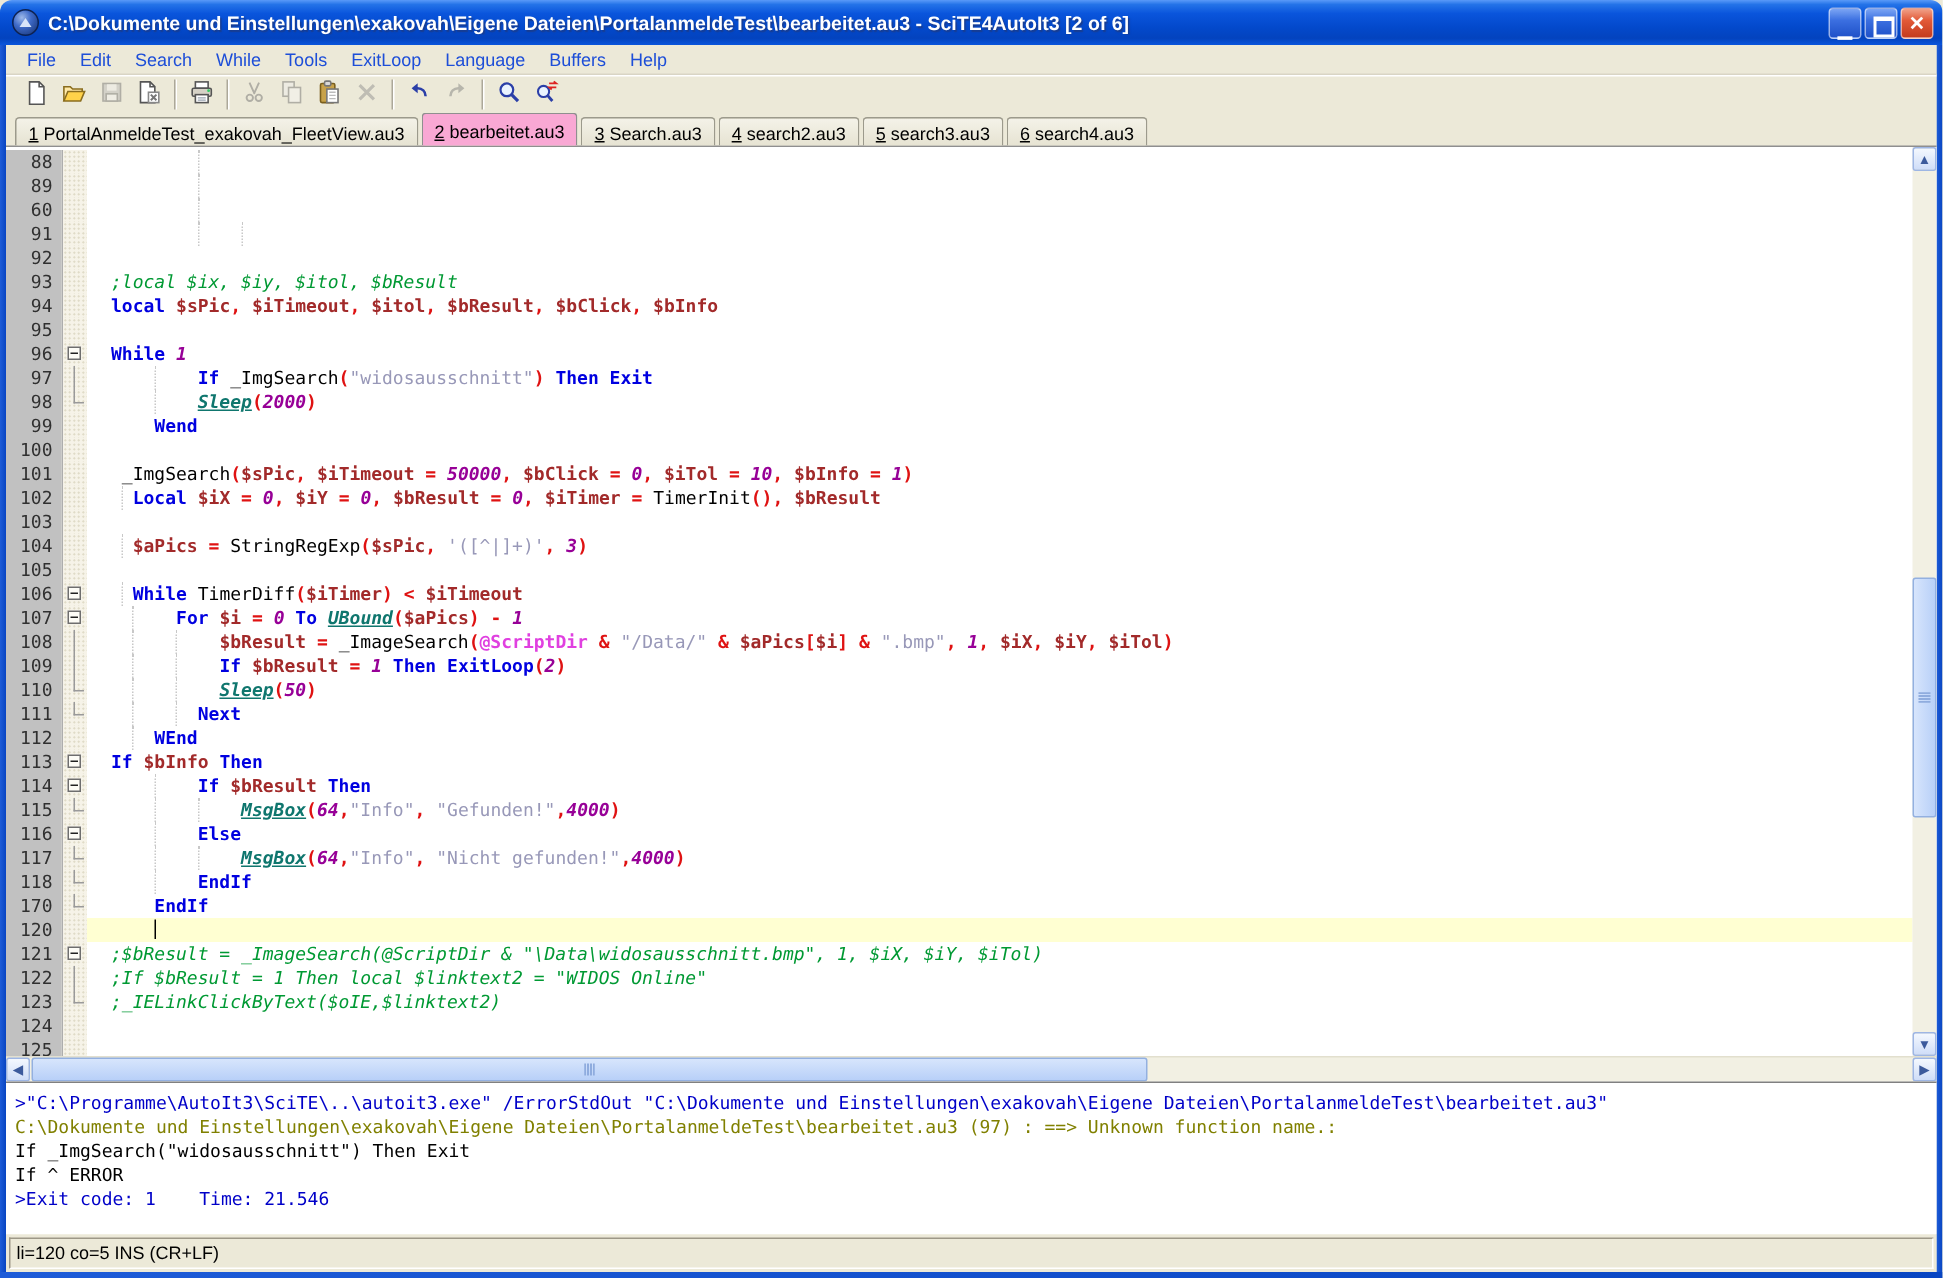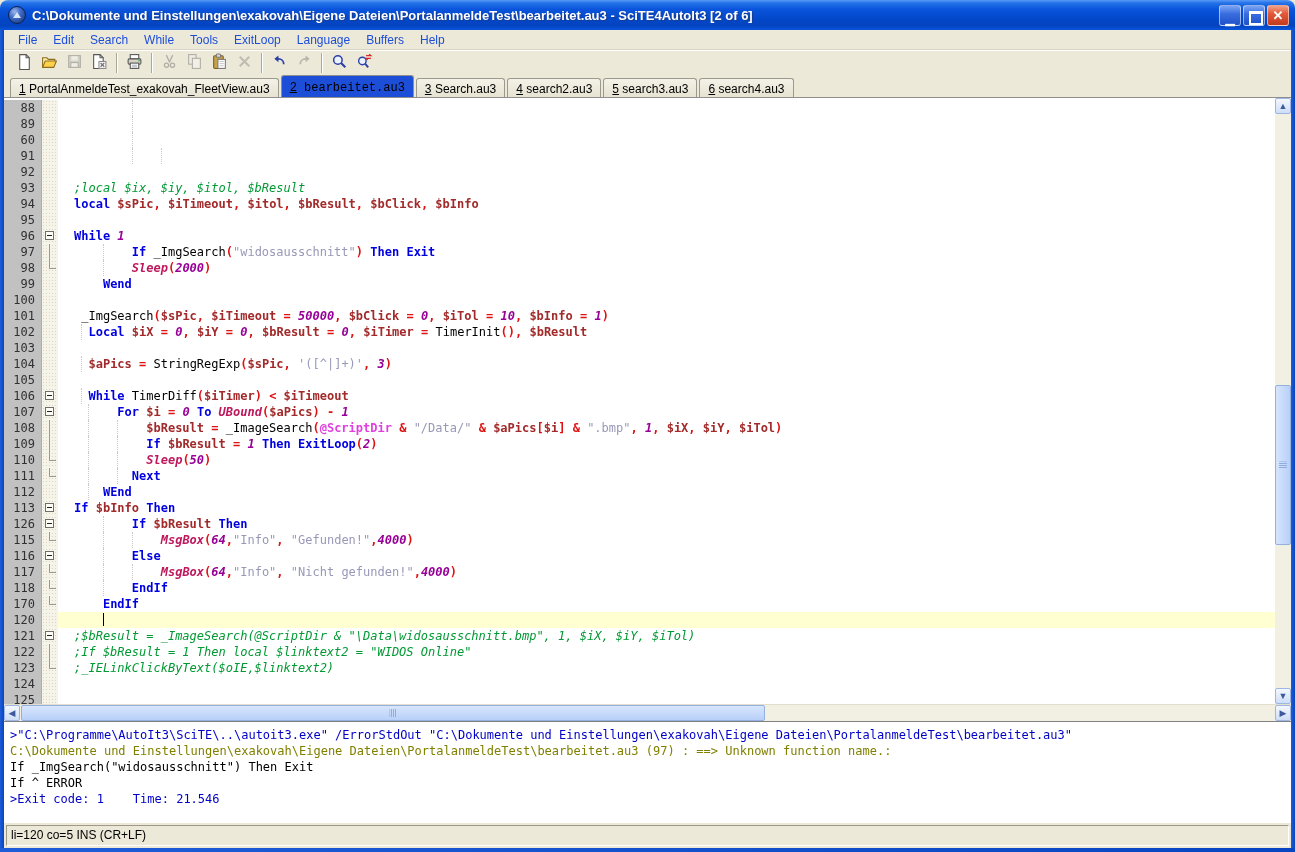--- a/index.html
+++ b/index.html
@@ -28,21 +28,21 @@
   .menu-bar { position:absolute; left:4px; top:30px; width:1287px; height:19px; background:#ECE9D8; display:flex; align-items:center; padding-left:6px; }
   .menu-item { font-size:12px; color:#1d4ed8; padding:2px 8px; }
   .toolbar { position:absolute; left:4px; top:49px; width:1287px; height:27px; background:#ECE9D8; border-top:1px solid #D9D5C5; box-shadow:inset 0 1px 0 #FFF; display:flex; align-items:center; padding-left:8px; }
   .tb-btn { width:23px; height:22px; border:1px solid transparent; background:transparent; display:flex; align-items:center; justify-content:center; margin:0 1px; }
   .tb-btn svg { width:17px; height:17px; }
   .tb-btn.disabled svg { filter:grayscale(1) opacity(.45); }
   .tb-sep { width:2px; height:20px; margin:0 4px; border-left:1px solid #ACA899; border-right:1px solid #FFF; }
   .tab-bar { position:absolute; left:4px; top:76px; width:1287px; height:22px; background:#ECE9D8; border-bottom:1px solid #8F8F8F; display:flex; align-items:flex-end; padding-left:6px; }
   .tab { font-size:12px; color:#000; padding:3px 8px 3px 8px; margin-right:2px; border:1px solid #9C9A8C; border-bottom:none; border-radius:3px 3px 0 0;
     background:linear-gradient(180deg,#F4F2E8,#E6E3D2); height:19px; white-space:nowrap; }
-  .tab.active { background:#1d4ed8; height:22px; padding-top:5px; position:relative; z-index:2; border-color:#8F8F8F;font-family:Liberation Mono, monospace; }
+  .tab.active { background:#f9a8d4; height:22px; padding-top:5px; position:relative; z-index:2; border-color:#8F8F8F; }
   .tab-num { text-decoration:underline; }
 
   
   .editor { position:absolute; left:4px; top:98px; width:1287px; height:606px; background:#FFF; overflow:hidden; }
   .ed-lines { position:absolute; left:0; top:2px; right:16px; }
   .ed-line { display:flex; height:16px; line-height:16px; font-family:"DejaVu Sans Mono", monospace; font-size:12px; white-space:pre; }
   .ed-num { width:37px; background:#C1C1C1; color:#303030; text-align:right; padding-right:6px; flex:0 0 auto; }
   .ed-fold { width:17px; flex:0 0 auto; position:relative; background-color:#F6F3E8;
     background-image:radial-gradient(circle,#DCD7C2 28%, transparent 30%); background-size:3px 3px; border-left:1px solid #ADADAD; }
   .fbox { position:absolute; left:3px; top:3px; width:9px; height:9px; border:1px solid #6E6E6E; background:#FDFCF6; }
@@ -54,21 +54,21 @@
   .ed-code.caret-line { background:#FFFFD2; }
   .guide { position:absolute; top:0; bottom:0; width:1px; border-left:1px dotted #C8C8C8; }
   .caret { display:inline-block; width:1.5px; height:13px; background:#000; vertical-align:-2px; }
   .tk-p { color:#000; }
   .tk-k { color:#0000E0; font-weight:bold; }
   .tk-v { color:#A22A2A; font-weight:bold; }
   .tk-o { color:#DF1212; font-weight:bold; }
   .tk-n { color:#970097; font-weight:bold; font-style:italic; }
   .tk-s { color:#9898B8; }
   .tk-c { color:#009933; font-style:italic; }
-  .tk-f { color:#be185d; font-weight:bold; font-style:italic; }
+  .tk-f { color:#0f766e; font-weight:bold; font-style:italic;text-decoration:underline; }
   .tk-m { color:#E040E0; font-weight:bold; }
 
   
   .vscroll { position:absolute; right:0; top:0; width:16px; height:606px; background:#F2F0E3; }
   .hscroll { position:absolute; left:4px; top:704px; width:1287px; height:17px; background:#F2F0E3; border-top:1px solid #E2DFCE; }
   .sb-arrow { position:absolute; width:16px; height:16px; background:linear-gradient(180deg,#F4F8FE,#CFDDF8); border:1px solid #9EB6E4; border-radius:2px; color:#3C5A9C; font-size:9px; text-align:center; line-height:15px; }
   .sb-thumb { position:absolute; background:linear-gradient(90deg,#D7E5FC,#B8D0F8); border:1px solid #93B0E0; border-radius:2px; }
   .hscroll .sb-thumb { background:linear-gradient(180deg,#D7E5FC,#B8D0F8); }
   .sb-grip { position:absolute; left:50%; top:50%; transform:translate(-50%,-50%); width:8px; height:7px;
     background:repeating-linear-gradient(180deg,#8FACDE 0 1px, transparent 1px 2px); }
@@ -242,21 +242,21 @@
         <div class="ed-line"><div class="ed-num">104</div><div class="ed-fold"></div><div class="ed-code"><span class="guide" style="left: 23.225px;"></span><span class="tk-p">  </span><span class="tk-v">$aPics</span><span class="tk-p"> </span><span class="tk-o">=</span><span class="tk-p"> </span><span class="tk-p">StringRegExp</span><span class="tk-o">(</span><span class="tk-v">$sPic</span><span class="tk-o">,</span><span class="tk-p"> </span><span class="tk-s">'([^|]+)'</span><span class="tk-o">,</span><span class="tk-p"> </span><span class="tk-n">3</span><span class="tk-o">)</span></div></div>
         <div class="ed-line"><div class="ed-num">105</div><div class="ed-fold"></div><div class="ed-code"></div></div>
         <div class="ed-line"><div class="ed-num">106</div><div class="ed-fold"><i class="fbox"></i></div><div class="ed-code"><span class="guide" style="left: 23.225px;"></span><span class="tk-p">  </span><span class="tk-k">While</span><span class="tk-p"> </span><span class="tk-p">TimerDiff</span><span class="tk-o">(</span><span class="tk-v">$iTimer</span><span class="tk-o">)</span><span class="tk-p"> </span><span class="tk-o">&lt;</span><span class="tk-p"> </span><span class="tk-v">$iTimeout</span></div></div>
         <div class="ed-line"><div class="ed-num">107</div><div class="ed-fold"><i class="fbox"></i></div><div class="ed-code"><span class="guide" style="left: 30.45px;"></span><span class="tk-p">      </span><span class="tk-k">For</span><span class="tk-p"> </span><span class="tk-v">$i</span><span class="tk-p"> </span><span class="tk-o">=</span><span class="tk-p"> </span><span class="tk-n">0</span><span class="tk-p"> </span><span class="tk-k">To</span><span class="tk-p"> </span><span class="tk-f">UBound</span><span class="tk-o">(</span><span class="tk-v">$aPics</span><span class="tk-o">)</span><span class="tk-p"> </span><span class="tk-o">-</span><span class="tk-p"> </span><span class="tk-n">1</span></div></div>
         <div class="ed-line"><div class="ed-num">108</div><div class="ed-fold"><i class="fv"></i></div><div class="ed-code"><span class="guide" style="left: 30.45px;"></span><span class="guide" style="left: 59.35px;"></span><span class="tk-p">          </span><span class="tk-v">$bResult</span><span class="tk-p"> </span><span class="tk-o">=</span><span class="tk-p"> </span><span class="tk-p">_ImageSearch</span><span class="tk-o">(</span><span class="tk-m">@ScriptDir</span><span class="tk-p"> </span><span class="tk-o">&amp;</span><span class="tk-p"> </span><span class="tk-s">"/Data/"</span><span class="tk-p"> </span><span class="tk-o">&amp;</span><span class="tk-p"> </span><span class="tk-v">$aPics</span><span class="tk-o">[</span><span class="tk-v">$i</span><span class="tk-o">]</span><span class="tk-p"> </span><span class="tk-o">&amp;</span><span class="tk-p"> </span><span class="tk-s">".bmp"</span><span class="tk-o">,</span><span class="tk-p"> </span><span class="tk-n">1</span><span class="tk-o">,</span><span class="tk-p"> </span><span class="tk-v">$iX</span><span class="tk-o">,</span><span class="tk-p"> </span><span class="tk-v">$iY</span><span class="tk-o">,</span><span class="tk-p"> </span><span class="tk-v">$iTol</span><span class="tk-o">)</span></div></div>
         <div class="ed-line"><div class="ed-num">109</div><div class="ed-fold"><i class="fv"></i></div><div class="ed-code"><span class="guide" style="left: 30.45px;"></span><span class="guide" style="left: 59.35px;"></span><span class="tk-p">          </span><span class="tk-k">If</span><span class="tk-p"> </span><span class="tk-v">$bResult</span><span class="tk-p"> </span><span class="tk-o">=</span><span class="tk-p"> </span><span class="tk-n">1</span><span class="tk-p"> </span><span class="tk-k">Then</span><span class="tk-p"> </span><span class="tk-k">ExitLoop</span><span class="tk-o">(</span><span class="tk-n">2</span><span class="tk-o">)</span></div></div>
         <div class="ed-line"><div class="ed-num">110</div><div class="ed-fold"><i class="fc1"></i><i class="fc2"></i></div><div class="ed-code"><span class="guide" style="left: 30.45px;"></span><span class="guide" style="left: 59.35px;"></span><span class="tk-p">          </span><span class="tk-f">Sleep</span><span class="tk-o">(</span><span class="tk-n">50</span><span class="tk-o">)</span></div></div>
         <div class="ed-line"><div class="ed-num">111</div><div class="ed-fold"><i class="fc1"></i><i class="fc2"></i></div><div class="ed-code"><span class="guide" style="left: 30.45px;"></span><span class="guide" style="left: 59.35px;"></span><span class="tk-p">        </span><span class="tk-k">Next</span></div></div>
         <div class="ed-line"><div class="ed-num">112</div><div class="ed-fold"></div><div class="ed-code"><span class="guide" style="left: 30.45px;"></span><span class="tk-p">    </span><span class="tk-k">WEnd</span></div></div>
         <div class="ed-line"><div class="ed-num">113</div><div class="ed-fold"><i class="fbox"></i></div><div class="ed-code"><span class="tk-k">If</span><span class="tk-p"> </span><span class="tk-v">$bInfo</span><span class="tk-p"> </span><span class="tk-k">Then</span></div></div>
-        <div class="ed-line"><div class="ed-num">126</div><div class="ed-fold"><i class="fbox"></i></div><div class="ed-code"><span class="guide" style="left: 44.9px;"></span><span class="tk-p">        </span><span class="tk-k">If</span><span class="tk-p"> </span><span class="tk-v">$bResult</span><span class="tk-p"> </span><span class="tk-k">Then</span></div></div>
+        <div class="ed-line"><div class="ed-num">114</div><div class="ed-fold"><i class="fbox"></i></div><div class="ed-code"><span class="guide" style="left: 44.9px;"></span><span class="tk-p">        </span><span class="tk-k">If</span><span class="tk-p"> </span><span class="tk-v">$bResult</span><span class="tk-p"> </span><span class="tk-k">Then</span></div></div>
         <div class="ed-line"><div class="ed-num">115</div><div class="ed-fold"><i class="fc1"></i><i class="fc2"></i></div><div class="ed-code"><span class="guide" style="left: 44.9px;"></span><span class="guide" style="left: 73.8px;"></span><span class="tk-p">            </span><span class="tk-f">MsgBox</span><span class="tk-o">(</span><span class="tk-n">64</span><span class="tk-o">,</span><span class="tk-s">"Info"</span><span class="tk-o">,</span><span class="tk-p"> </span><span class="tk-s">"Gefunden!"</span><span class="tk-o">,</span><span class="tk-n">4000</span><span class="tk-o">)</span></div></div>
         <div class="ed-line"><div class="ed-num">116</div><div class="ed-fold"><i class="fbox"></i></div><div class="ed-code"><span class="guide" style="left: 44.9px;"></span><span class="tk-p">        </span><span class="tk-k">Else</span></div></div>
         <div class="ed-line"><div class="ed-num">117</div><div class="ed-fold"><i class="fc1"></i><i class="fc2"></i></div><div class="ed-code"><span class="guide" style="left: 44.9px;"></span><span class="guide" style="left: 73.8px;"></span><span class="tk-p">            </span><span class="tk-f">MsgBox</span><span class="tk-o">(</span><span class="tk-n">64</span><span class="tk-o">,</span><span class="tk-s">"Info"</span><span class="tk-o">,</span><span class="tk-p"> </span><span class="tk-s">"Nicht gefunden!"</span><span class="tk-o">,</span><span class="tk-n">4000</span><span class="tk-o">)</span></div></div>
         <div class="ed-line"><div class="ed-num">118</div><div class="ed-fold"><i class="fc1"></i><i class="fc2"></i></div><div class="ed-code"><span class="guide" style="left: 44.9px;"></span><span class="tk-p">        </span><span class="tk-k">EndIf</span></div></div>
         <div class="ed-line"><div class="ed-num">170</div><div class="ed-fold"><i class="fc1"></i><i class="fc2"></i></div><div class="ed-code"><span class="tk-p">    </span><span class="tk-k">EndIf</span></div></div>
         <div class="ed-line"><div class="ed-num">120</div><div class="ed-fold"></div><div class="ed-code caret-line"><span class="tk-p">    </span><span class="caret"></span></div></div>
         <div class="ed-line"><div class="ed-num">121</div><div class="ed-fold"><i class="fbox"></i></div><div class="ed-code"><span class="tk-c">;$bResult = _ImageSearch(@ScriptDir &amp; "\Data\widosausschnitt.bmp", 1, $iX, $iY, $iTol)</span></div></div>
         <div class="ed-line"><div class="ed-num">122</div><div class="ed-fold"><i class="fv"></i></div><div class="ed-code"><span class="tk-c">;If $bResult = 1 Then local $linktext2 = "WIDOS Online"</span></div></div>
         <div class="ed-line"><div class="ed-num">123</div><div class="ed-fold"><i class="fc1"></i><i class="fc2"></i></div><div class="ed-code"><span class="tk-c">;_IELinkClickByText($oIE,$linktext2)</span></div></div>
         <div class="ed-line"><div class="ed-num">124</div><div class="ed-fold"></div><div class="ed-code"></div></div>

